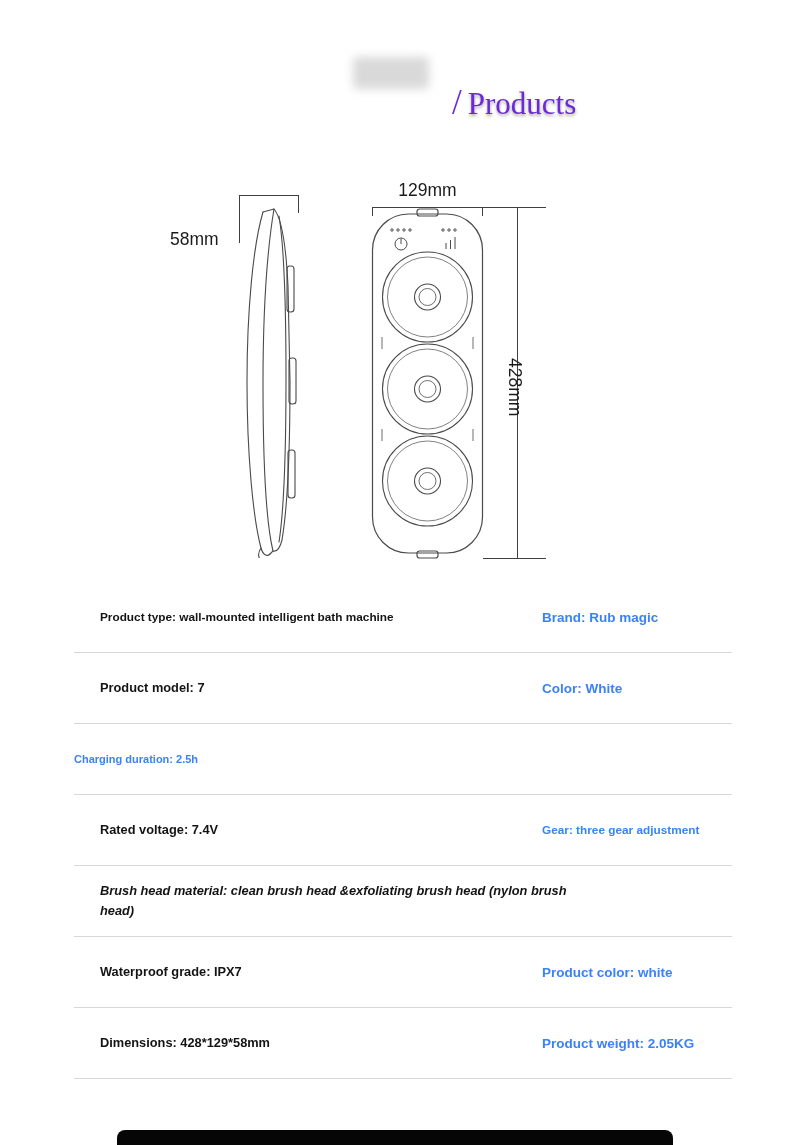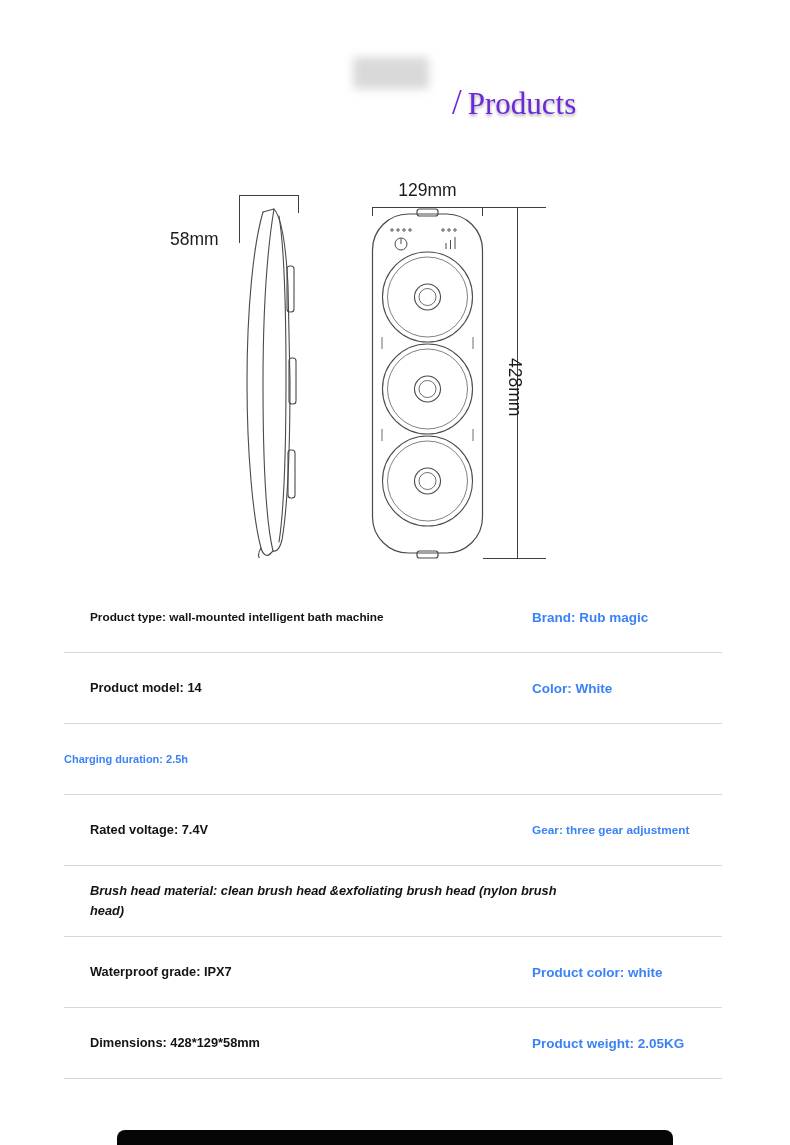--- a/index.html
+++ b/index.html
@@ -21,21 +21,21 @@
   
   .dim-label{font-size:17.5px;color:#1b1b1b;}
   .hline{border-top:1.4px solid #3f3f3f;height:0;}
   .vline{border-left:1.4px solid #3f3f3f;width:0;}
   .dim-58-label{left:170px;top:184px;margin-top:45px;}
   .dim-129-label{left:370px;top:180px;width:115px;text-align:center;}
   .dim-428-label{left:525px;top:358px;transform:rotate(90deg);transform-origin:0 0;
                  white-space:nowrap;}
 
   
-  .spec-table{left:64px;top:582px;width:658px;}
+  .spec-table{left:74px;top:582px;width:658px;}
   .spec-row{display:flex;align-items:center;height:70px;border-bottom:1px solid #d8d8d8;}
   .spec-left{flex:1;padding-left:26px;font-weight:700;font-size:12.8px;color:#141414;
              line-height:1.55;}
   .spec-right{width:190px;font-weight:700;font-size:13.5px;color:#3b82f6;}
   .sm{font-size:11.8px;}
   .spec-row.full .spec-left{padding-right:150px;font-style:italic;}
 
   .footer-bar{left:117px;top:1130px;width:556px;height:15px;background:#060606;
               border-radius:8px 8px 0 0;}
 
@@ -134,21 +134,21 @@
   <div class="abs hline" style="left:483px;top:207px;width:63px;"></div>
   <div class="abs hline" style="left:483px;top:558px;width:63px;"></div>
   <div class="abs dim-label dim-428-label">428mm</div>
 
   <div class="abs spec-table">
     <div class="spec-row">
       <div class="spec-left sm">Product type: wall-mounted intelligent bath machine</div>
       <div class="spec-right">Brand: Rub magic</div>
     </div>
     <div class="spec-row">
-      <div class="spec-left">Product model: 14</div>
+      <div class="spec-left">Product model: 7</div>
       <div class="spec-right">Color: White</div>
     </div>
     <div class="spec-row">
       <div class="spec-right" style="font-size:11px;">Charging duration: 2.5h</div>
     </div>
     <div class="spec-row">
       <div class="spec-left">Rated voltage: 7.4V</div>
       <div class="spec-right sm">Gear: three gear adjustment</div>
     </div>
     <div class="spec-row full">

